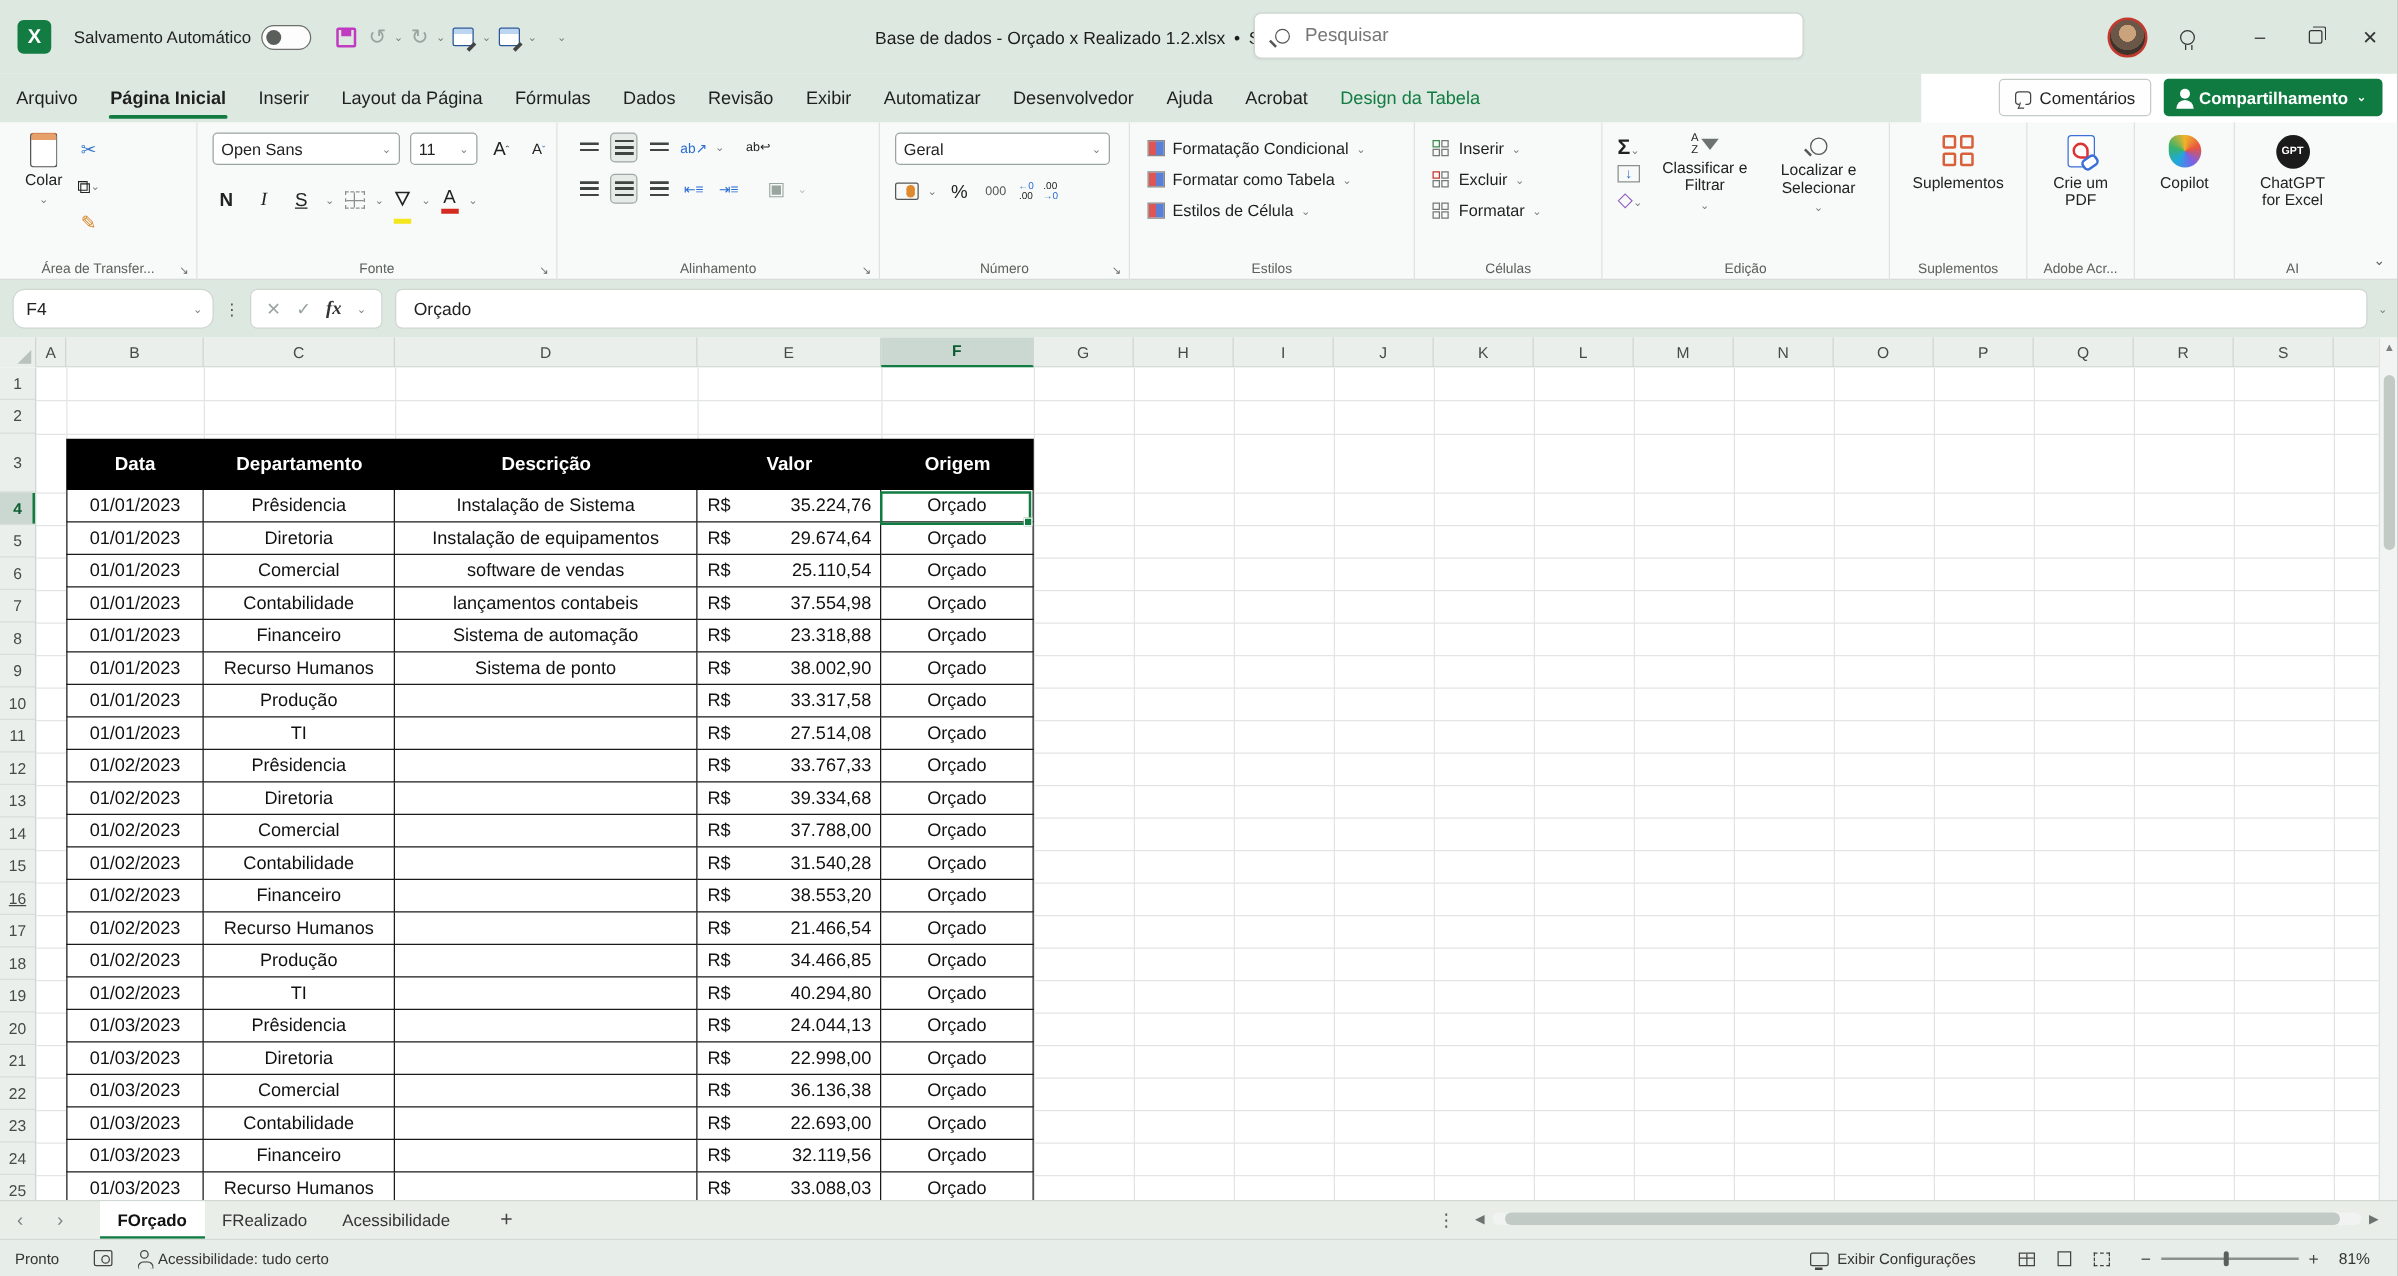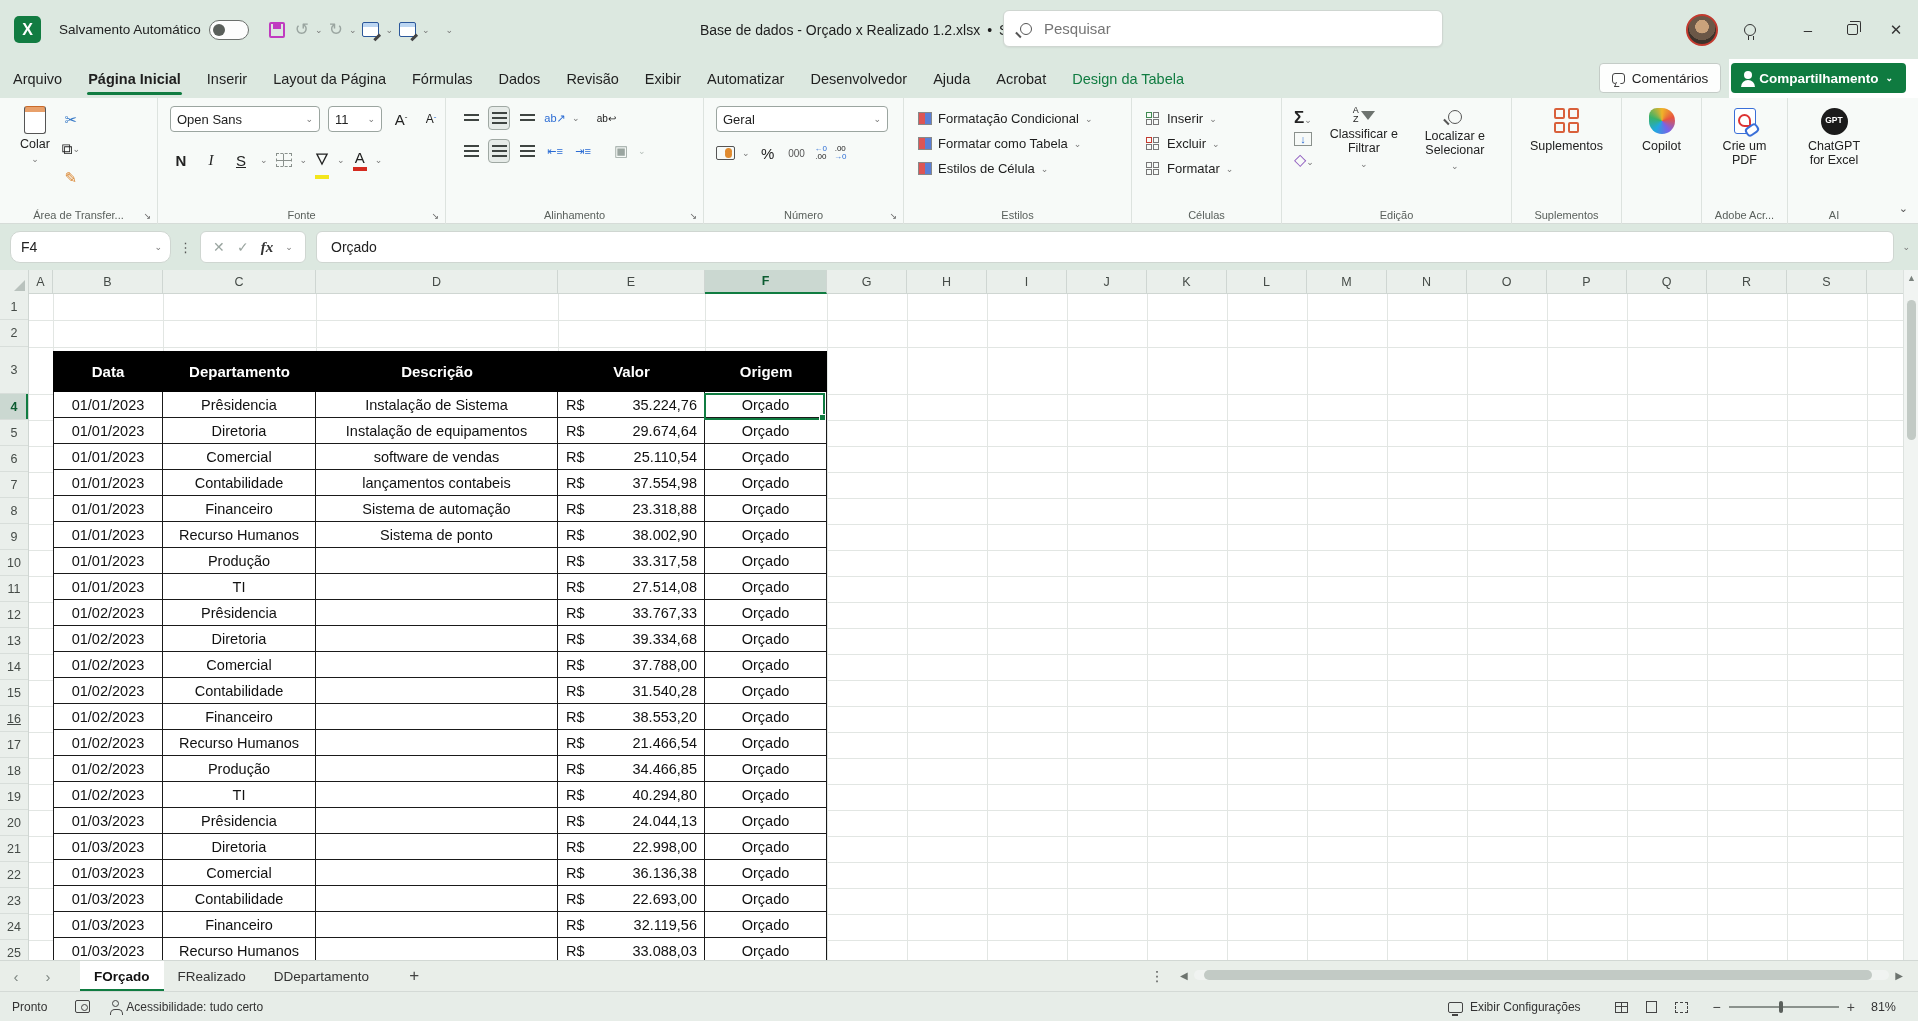--- a/index.html
+++ b/index.html
@@ -25,21 +25,21 @@
   .mag:after{content:"";position:absolute;left:-6px;top:10px;width:7px;height:1.7px;background:#555;transform:rotate(45deg);}
   #searchbox input{border:none;outline:none;background:transparent;font-size:15px;color:#444;width:320px;font-family:inherit;}
   #tb-right{position:absolute;right:0;top:0;height:59px;display:flex;align-items:center;gap:0;}
   .avatar{width:32px;height:32px;border-radius:50%;border:2px solid #c23a2f;background:radial-gradient(circle at 50% 38%,#caa27b 0 30%,#6b5747 31% 60%,#3d332b 61%);margin-right:26px;}
   .bulb{width:12px;height:12px;border:1.6px solid #333;border-radius:50%;position:relative;margin-right:30px;}
   .bulb:after{content:"";position:absolute;left:3px;top:11px;width:4px;height:4px;border-left:1.6px solid #333;border-right:1.6px solid #333;}
   .winbtn{width:44px;height:59px;display:flex;align-items:center;justify-content:center;font-size:15px;color:#333;}
   .restore{width:11px;height:11px;border:1.2px solid #333;border-radius:2px;position:relative;}
   .restore:before{content:"";position:absolute;left:2px;top:-4px;width:10px;height:10px;border-top:1.2px solid #333;border-right:1.2px solid #333;border-radius:0 2px 0 0;}
   
-  #tabrow{position:absolute;left:0;top:59px;width:1729px;height:39px;background:var(--chrome-bg);display:flex;align-items:center;}
+  #tabrow{position:absolute;left:0;top:59px;width:1537px;height:39px;background:var(--chrome-bg);display:flex;align-items:center;}
   .rtab{padding:0 13px;height:39px;display:flex;align-items:center;font-size:14.5px;color:#1f1f1f;position:relative;white-space:nowrap;}
   .rtab.active{font-weight:bold;}
   .rtab.active:after{content:"";position:absolute;left:12px;right:12px;bottom:3px;height:3px;border-radius:2px;background:var(--accent-green);}
   .rtab.contextual{color:var(--accent-green);}
   #tabrow-right{position:absolute;right:12px;top:63px;display:flex;gap:10px;}
   .comments-btn{height:30px;background:#fdfefd;border:1px solid #c4ccc7;border-radius:4px;display:flex;align-items:center;gap:7px;padding:0 12px;font-size:13.5px;}
   .bubble{width:13px;height:11px;border:1.4px solid #444;border-radius:3px;position:relative;}
   .bubble:after{content:"";position:absolute;left:2px;bottom:-4px;width:4px;height:4px;background:inherit;border-left:1.4px solid #444;border-bottom:1.4px solid #444;transform:skewX(-20deg);background:#fdfefd;}
   .share-btn{height:30px;background:var(--share-button-bg);border-radius:4px;color:#fff;display:flex;align-items:center;gap:7px;padding:0 13px;font-size:13.5px;font-weight:bold;}
   .person{width:8px;height:8px;background:#fff;border-radius:50%;position:relative;top:-3px;}
@@ -402,37 +402,37 @@
               <i></i>
               <i></i>
               <i></i>
             </span>
           </span>
         <span>Suplementos</span>
       </div>
       <span class="rcaption">Suplementos</span>
     </div>
 
+    <div class="rgroup" style="width:86px">
+      <div class="bigbtn" style="margin:0 auto;width:62px">
+        <span class="bigicon">
+            <span class="pdf-ic"></span>
+          </span>
+        <span>Crie um PDF</span>
+      </div>
+      <span class="rcaption">Adobe Acr...</span>
+    </div>
+
     <div class="rgroup" style="width:80px">
       <div class="bigbtn" style="margin:0 auto">
         <span class="bigicon">
             <span class="copilot-ic"></span>
           </span>
         <span>Copilot</span>
       </div>
-    </div>
-
-    <div class="rgroup" style="width:86px">
-      <div class="bigbtn" style="margin:0 auto;width:62px">
-        <span class="bigicon">
-            <span class="pdf-ic"></span>
-          </span>
-        <span>Crie um PDF</span>
-      </div>
-      <span class="rcaption">Adobe Acr...</span>
     </div>
 
     <div class="rgroup" style="width:92px;border-right:none">
       <div class="bigbtn" style="margin:0 auto;width:66px">
         <span class="bigicon">
             <span class="gpt-ic">GPT</span>
           </span>
         <span>ChatGPT for Excel</span>
       </div>
       <span class="rcaption">AI</span>
@@ -793,21 +793,21 @@
     <span class="varrow" style="top:3px">▲</span>
     <div id="vthumb"></div>
   </div>
 
   <div id="tabbar">
     <span class="navch">‹</span>
     <span class="navch" style="margin-right:16px">›</span>
     <span id="sheettabs" style="display:flex;height:31px">
         <div class="stab active">FOrçado</div>
         <div class="stab">FRealizado</div>
-        <div class="stab">DDepartamento</div>
+        <div class="stab">Acessibilidade</div>
       </span>
     <span class="addsheet">+</span>
     <span class="vdots2">⋮</span>
   </div>
   <div id="hscroll">
     <span class="harr">◀</span>
     <div id="htrack">
         <div id="hthumb"></div>
       </div>
     <span class="harr" style="text-align:right">▶</span>

